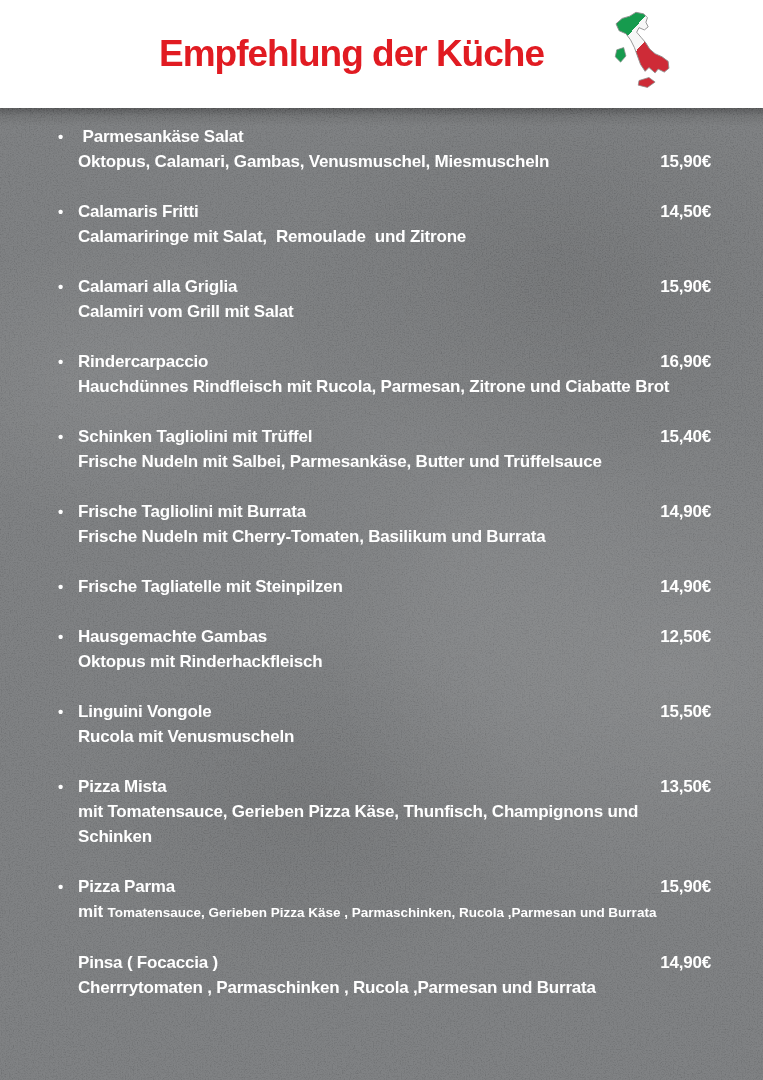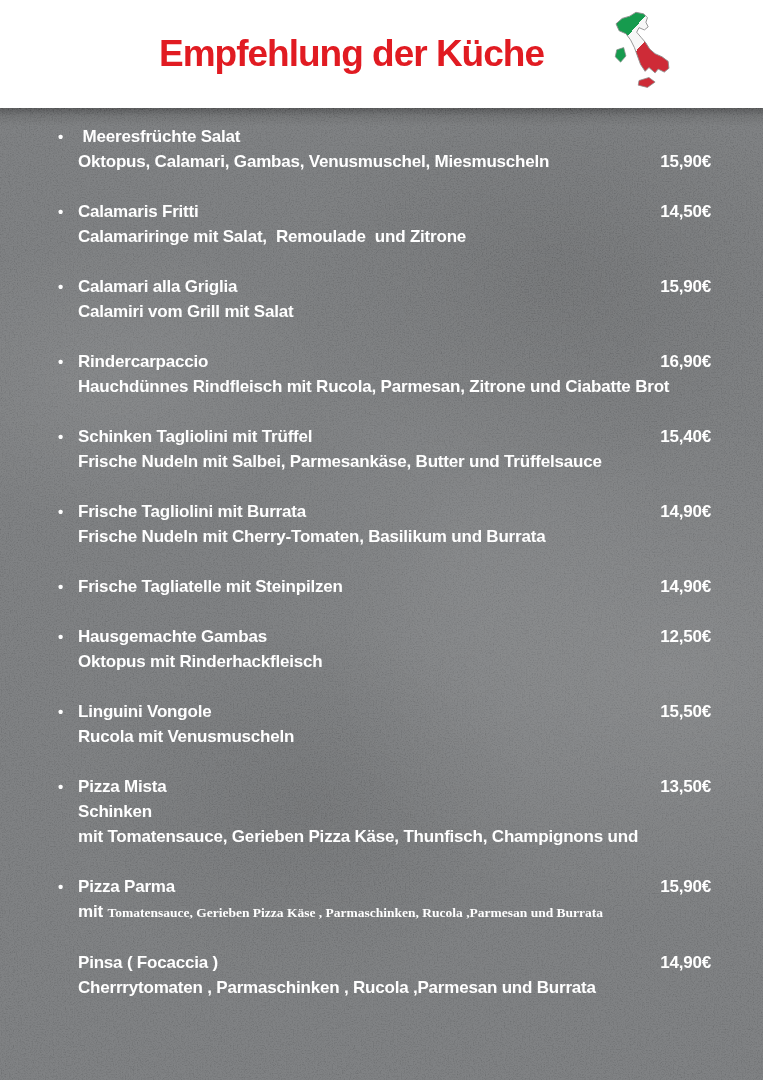--- a/index.html
+++ b/index.html
@@ -63,21 +63,21 @@
     font-size: 17px;
     letter-spacing: -0.2px;
   }
   .bullet {
     width: 20px;
     flex: 0 0 20px;
     font-size: 15px;
   }
   .txt { flex: 1 1 auto; white-space: pre-wrap; }
   .price { flex: 0 0 auto; text-align: center; padding-left: 8px; white-space: nowrap; margin-left: 28px; }
-  .small-seg { font-size: 13.5px; letter-spacing: 0; font-family: Liberation Serif, serif; }
+  .small-seg { font-size: 13.5px; letter-spacing: 0; }
 </style>
 </head>
 <body>
 
 <div class="page">
 
   <div class="header">
     <div class="page-title">Empfehlung der Küche</div>
 
     <svg class="italy-icon" viewBox="0 0 100 120" aria-hidden="true">
@@ -106,21 +106,21 @@
         <feTurbulence type="fractalNoise" baseFrequency="0.75" numOctaves="3" seed="11" result="n"></feTurbulence>
         <feColorMatrix in="n" type="matrix" values="0 0 0 0 0.62  0 0 0 0 0.63  0 0 0 0 0.64  0.6 0.6 0.6 0 0"></feColorMatrix>
       </filter>
       <rect width="100%" height="100%" filter="url(#grain)" opacity="0.30"></rect>
     </svg>
 
     <div class="menu-list">
         <div class="menu-item">
           <div class="line title-line">
             <span class="bullet">•</span>
-            <span class="txt"> Meeresfrüchte Salat</span>
+            <span class="txt"> Parmesankäse Salat</span>
             <span class="price"></span>
           </div>
           <div class="line desc-line">
             <span class="bullet"></span>
             <span class="txt"><span>Oktopus, Calamari, Gambas, Venusmuschel, Miesmuscheln</span></span>
             <span class="price">15,90€</span>
           </div>
         </div>
         <div class="menu-item">
           <div class="line title-line">
@@ -214,26 +214,26 @@
           </div>
         </div>
         <div class="menu-item">
           <div class="line title-line">
             <span class="bullet">•</span>
             <span class="txt">Pizza Mista</span>
             <span class="price">13,50€</span>
           </div>
           <div class="line desc-line">
             <span class="bullet"></span>
+            <span class="txt"><span>mit Tomatensauce, Gerieben Pizza Käse, Thunfisch, Champignons und</span></span>
+            <span class="price"></span>
+          </div>
+          <div class="line desc-line">
+            <span class="bullet"></span>
             <span class="txt"><span>Schinken</span></span>
-            <span class="price"></span>
-          </div>
-          <div class="line desc-line">
-            <span class="bullet"></span>
-            <span class="txt"><span>mit Tomatensauce, Gerieben Pizza Käse, Thunfisch, Champignons und</span></span>
             <span class="price"></span>
           </div>
         </div>
         <div class="menu-item">
           <div class="line title-line">
             <span class="bullet">•</span>
             <span class="txt">Pizza Parma</span>
             <span class="price">15,90€</span>
           </div>
           <div class="line desc-line">

